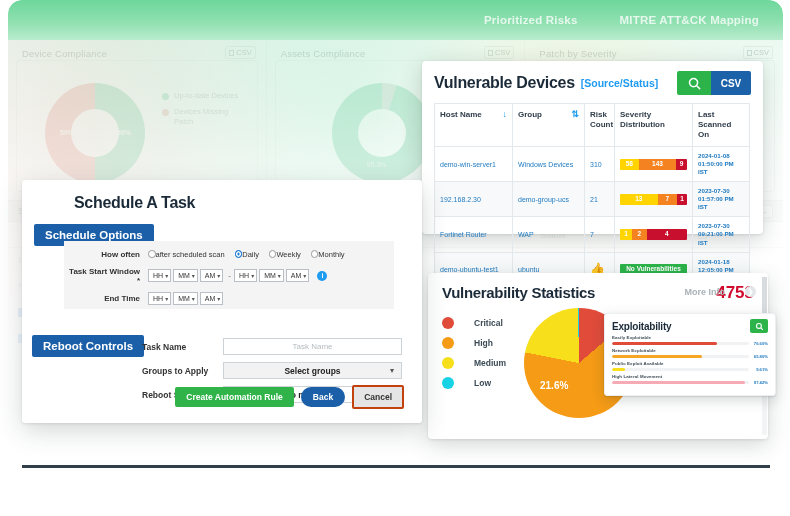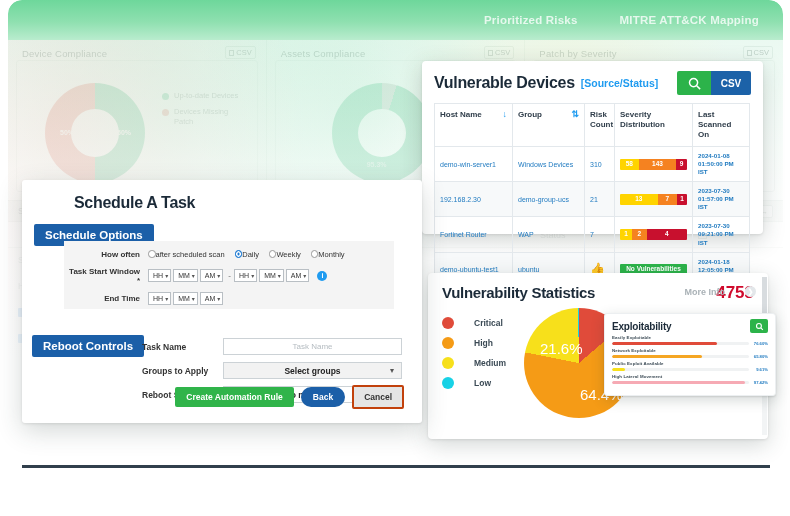--- a/index.html
+++ b/index.html
@@ -167,21 +167,21 @@
   .vs-head { display:flex; align-items:baseline; padding:10px 14px 0 14px; }
   .vs-title { font-size:15px; font-weight:bold; color:#1b2a38; letter-spacing:-.3px;}
   .vs-count { margin-left:auto; font-size:17px; font-weight:bold; color:#cf0a2c; }
   .vs-body { position:relative; }
   .vs-legend { position:absolute; left:14px; top:14px; }
   .vs-lg-row { display:flex; align-items:center; gap:20px; margin-bottom:8px; }
   .vs-lg-dot { width:12px;height:12px;border-radius:50%; }
   .vs-lg-txt { font-size:8.5px; color:#3b4a55; font-weight:bold; }
   .pie-wrap { position:absolute; left:96px; top:5px; width:110px; height:110px; }
   .pie { width:110px;height:110px;border-radius:50%; }
-  .pie-lbl { position:absolute; color:#fff; font-weight:normal; font-size:15px; }
+  .pie-lbl { position:absolute; color:#fff; font-weight:bold; font-size:10px;margin-top:40px; }
   .more-info {
     position:absolute; right:12px; bottom:6px; display:flex; align-items:center; gap:20px;
     font-size:9px; color:#aab2b7; font-weight:bold;
   }
   .mi-circle { width:11px;height:11px;border-radius:50%;background:#e3e7ea;color:#fff;
                font-size:7px;display:flex;align-items:center;justify-content:center;}
   .vs-scroll {
     position:absolute; right:1px; top:4px; width:5px; height:158px; background:#f2f4f5;
   }
   .vs-scroll i { display:block; width:5px; height:48px; background:#d8dcdf; }

